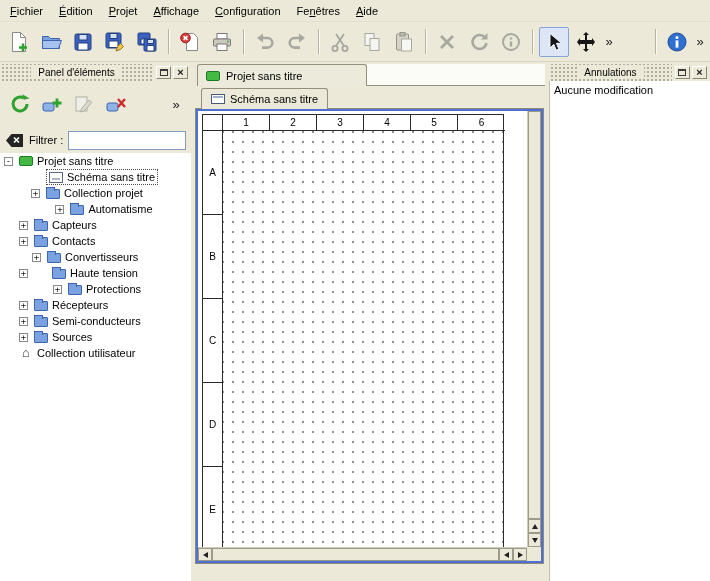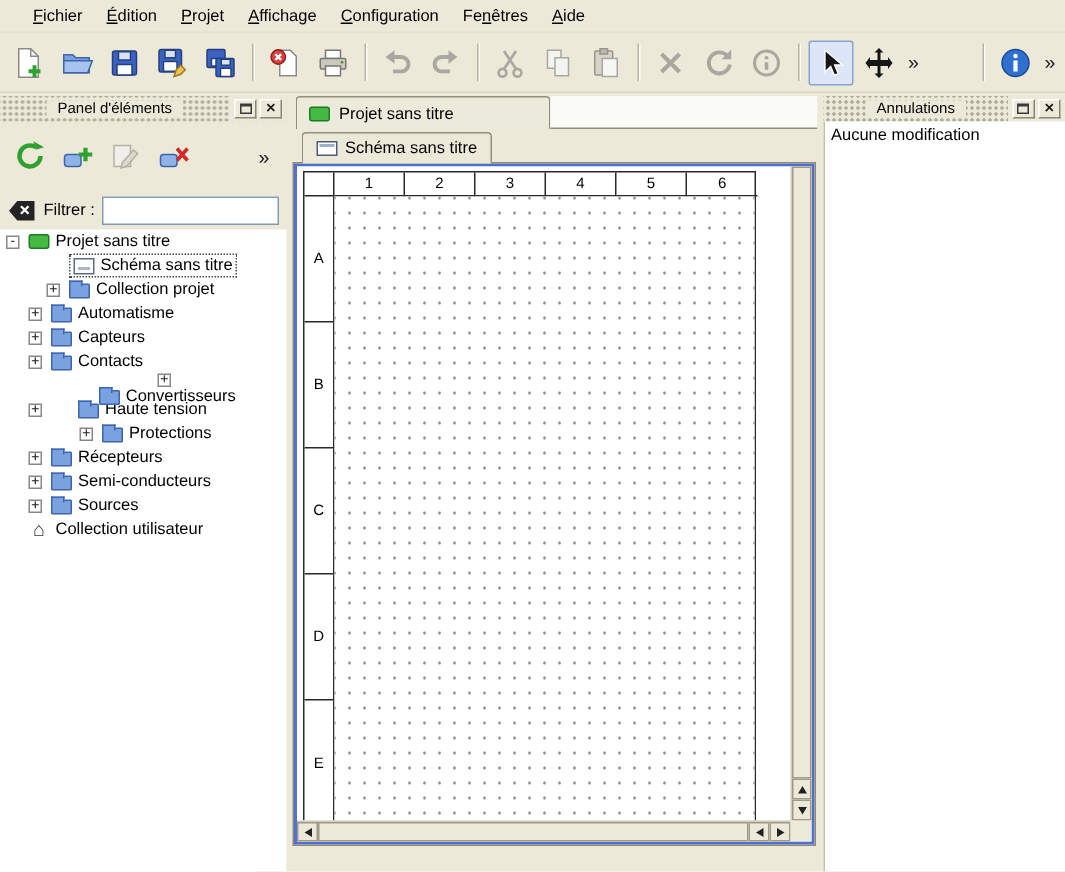--- a/index.html
+++ b/index.html
@@ -1,21 +1,21 @@
 <!DOCTYPE html>
 <html><head>
 <meta charset="utf-8">
 <style>
   html,body{margin:0;padding:0;}
   body{width:710px;height:581px;overflow:hidden;font-family:"Liberation Sans","DejaVu Sans",sans-serif;font-size:11px;color:#000;}
   *{box-sizing:border-box;}
   #app{position:relative;width:710px;height:581px;background:#ece9d8;}
 
   
-  #menubar{position:absolute;left:0;top:0;width:710px;height:22px;display:flex;align-items:center;padding-left:14px;background:#ece9d8;border-bottom:1px solid #e2dfd0;}
+  #menubar{position:absolute;left:0;top:0;width:710px;height:22px;display:flex;align-items:center;padding-left:2px;background:#ece9d8;border-bottom:1px solid #e2dfd0;}
   .menu-item{padding:3px 8px;cursor:default;white-space:nowrap;}
   .menu-item u{text-underline-offset:1px;}
 
   
   #toolbar{position:absolute;left:0;top:22px;width:710px;height:40px;display:flex;align-items:center;padding:0 3px;background:#ece9d8;border-bottom:1px solid #d8d5c5;flex-wrap:nowrap;overflow:hidden;}
   .tbtn{width:30px;height:30px;margin:0 1px;padding:0;background:none;border:1px solid transparent;display:inline-flex;align-items:center;justify-content:center;flex:none;}
   .tbtn svg{display:block;}
   .tbtn.pressed{background:#dce6f7;border-color:#86a4d8;border-radius:2px;}
   .tsep{width:1px;height:25px;margin:0 5px;background:#b8b4a2;box-shadow:1px 0 0 #fcfbf5;flex:none;}
   .tsep.push{margin-left:auto;}
@@ -314,42 +314,42 @@
             <span class="tlabel">Schéma sans titre</span>
           </span>
         </div>
         <div class="trow" style="padding-left: 31px;">
           <span class="texp exp-plus"></span>
           <span class="tsel">
             <span class="ti ti-folder"></span>
             <span class="tlabel">Collection projet</span>
           </span>
         </div>
+        <div class="trow" style="padding-left: 19px; justify-content: center;">
+          <span class="texp exp-plus"></span>
+          <span class="tsel">
+            <span class="ti ti-folder"></span>
+            <span class="tlabel">Automatisme</span>
+          </span>
+        </div>
         <div class="trow" style="padding-left: 19px;">
           <span class="texp exp-plus"></span>
           <span class="tsel">
             <span class="ti ti-folder"></span>
-            <span class="tlabel">Automatisme</span>
+            <span class="tlabel">Capteurs</span>
           </span>
         </div>
         <div class="trow" style="padding-left: 19px;">
           <span class="texp exp-plus"></span>
           <span class="tsel">
             <span class="ti ti-folder"></span>
-            <span class="tlabel">Capteurs</span>
-          </span>
-        </div>
-        <div class="trow" style="padding-left: 19px;">
-          <span class="texp exp-plus"></span>
-          <span class="tsel">
-            <span class="ti ti-folder"></span>
             <span class="tlabel">Contacts</span>
           </span>
         </div>
-        <div class="trow" style="padding-left: 32px; flex-direction: column;">
+        <div class="trow" style="padding-left: 32px;">
           <span class="texp exp-plus"></span>
           <span class="tsel">
             <span class="ti ti-folder"></span>
             <span class="tlabel">Convertisseurs</span>
           </span>
         </div>
         <div class="trow" style="padding-left: 19px; gap: 18px;">
           <span class="texp exp-plus"></span>
           <span class="tsel">
             <span class="ti ti-folder"></span>

